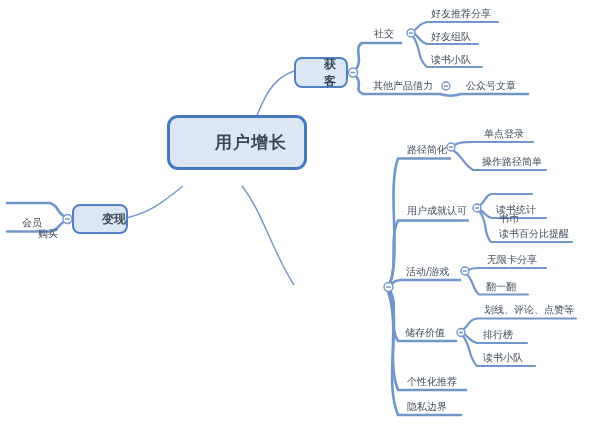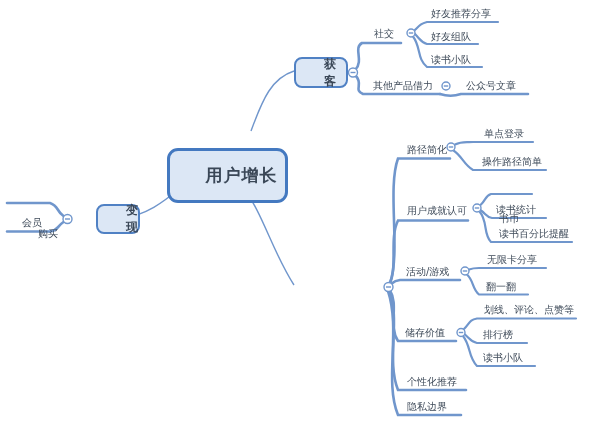--- a/index.html
+++ b/index.html
@@ -106,23 +106,23 @@
         <circle cx="465" cy="271" r="4"></circle>
           <line x1="462.8" y1="271" x2="467.2" y2="271"></line>
       </g>
       <g>
         <circle cx="461" cy="332.5" r="4"></circle>
           <line x1="458.8" y1="332.5" x2="463.2" y2="332.5"></line>
       </g>
     </g>
   </svg>
 
-  <div class="box root" style="left:167px; top:148px; width:121px; height:55px;text-align:center;">用户增长</div>
+  <div class="box root" style="left:167px; top:115px; width:140px; height:55px;text-align:center;">用户增长</div>
 
-  <div class="box" style="left:72px; top:204px; width:44px; height:30px;margin-left:24px;">变现</div>
+  <div class="box" style="left:72px; top:204px; width:56px; height:30px;">变现</div>
 
   <div class="box" style="left:294px; top:57px; width:54px; height:31px;">获客</div>
 
 
   <div class="label" style="left:38px; top:189px;margin-top:38px;">购买</div>
   <div class="label" style="left:22px; top:216px;">会员</div>
 
   <div class="label" style="left:374px; top:27px;">社交</div>
   <div class="label" style="left:431px; top:7px;">好友推荐分享</div>
   <div class="label" style="left:431px; top:30px;">好友组队</div>

